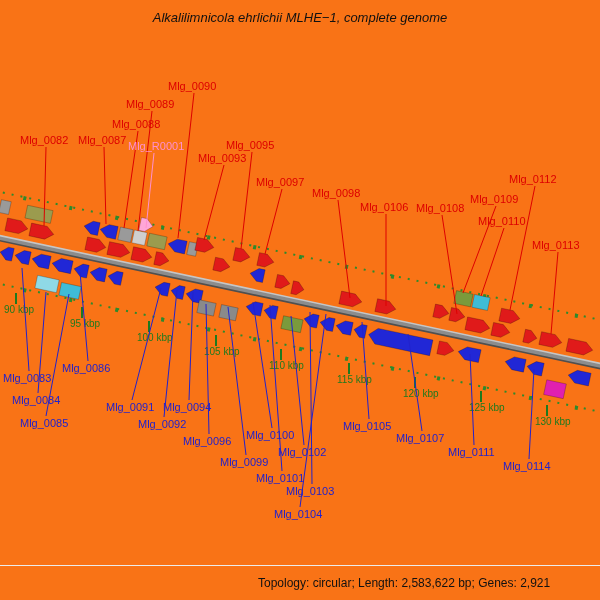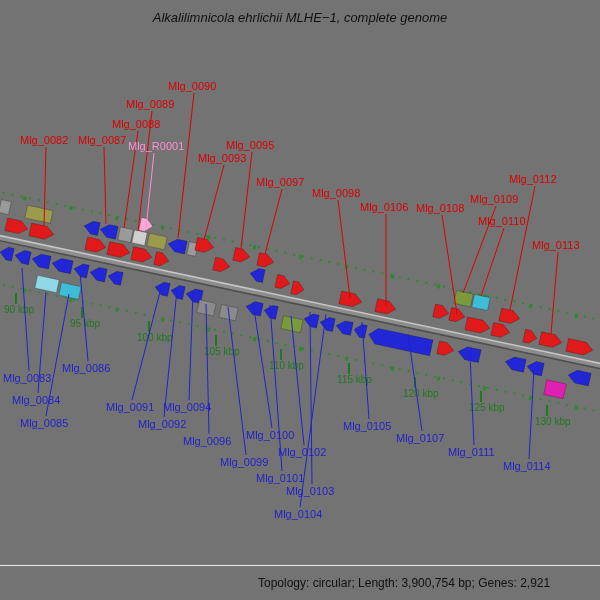--- a/index.html
+++ b/index.html
@@ -1,16 +1,16 @@
 <!DOCTYPE html>
 <html><head>
 <meta charset="utf-8">
 <style>
   html,body{margin:0;padding:0;background:#ffffff;}
-  .stage{position:relative;width:600px;height:600px;background:#737373;overflow:hidden;
+  .stage{position:relative;width:600px;height:600px;background:#f97316;overflow:hidden;
          font-family:"Liberation Sans", sans-serif;}
   .title{position:absolute;top:10px;left:0;width:100%;text-align:center;
          font-style:italic;font-size:13px;color:#111;}
   .footer-sep{position:absolute;left:0;top:565px;width:600px;height:1px;background:#ececec;}
   .footer-acc{position:absolute;left:5px;top:576px;font-size:12px;color:#111;}
   .footer-sum{position:absolute;left:258px;top:576px;font-size:12px;color:#111;}
   svg.map{position:absolute;left:0;top:0;font-family:"Liberation Sans", sans-serif;}
   svg text{user-select:none;}
 </style>
 </head>
@@ -170,14 +170,14 @@
       <line x1="369" y1="419" x2="362" y2="322" stroke="#2222cc" stroke-width="1"></line>
       <text x="343" y="430" font-size="11" fill="#2222cc">Mlg_0105</text>
       <line x1="422" y1="431" x2="408" y2="334" stroke="#2222cc" stroke-width="1"></line>
       <text x="396" y="442" font-size="11" fill="#2222cc">Mlg_0107</text>
       <line x1="474" y1="445" x2="470" y2="354" stroke="#2222cc" stroke-width="1"></line>
       <text x="448" y="456" font-size="11" fill="#2222cc">Mlg_0111</text>
       <line x1="529" y1="459" x2="534" y2="369" stroke="#2222cc" stroke-width="1"></line>
       <text x="503" y="470" font-size="11" fill="#2222cc">Mlg_0114</text>
     </svg>
   <div class="footer-sep"></div>
-  <div class="footer-sum">Topology: circular; Length: 3,900,754 bp; Genes: 2,921</div>
+  <div class="footer-sum">Topology: circular; Length: 2,583,622 bp; Genes: 2,921</div>
 </div>
 
 </body></html>

